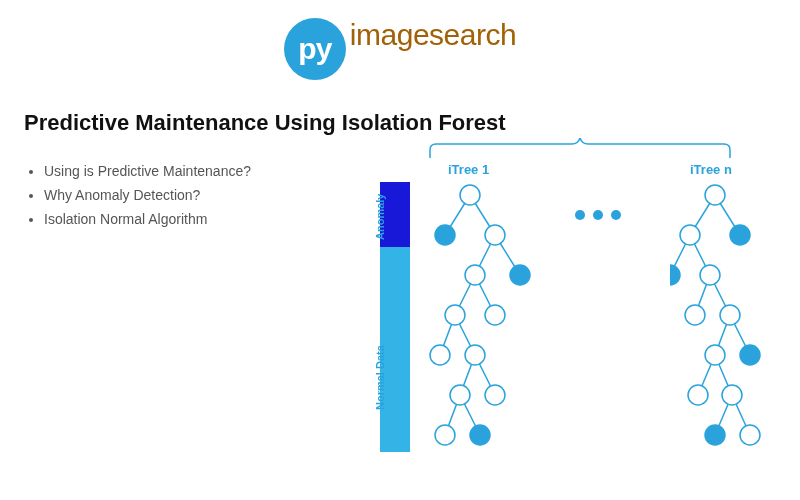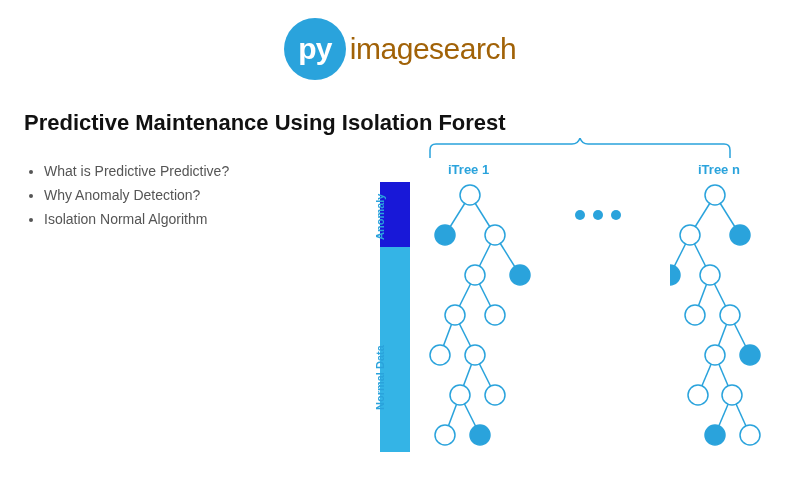--- a/index.html
+++ b/index.html
@@ -6,21 +6,20 @@
   body {
     width: 800px;
     height: 500px;
     background: #fff;
     font-family: Arial, Helvetica, sans-serif;
     position: relative;
     overflow: hidden;
   }
   .logo {
     display: flex;
-    align-items: center;
     justify-content: center;
     margin-top: 18px;
     gap: 4px;
   }
   .logo-circle {
     width: 62px;
     height: 62px;
     border-radius: 50%;
     background: #2aa3dc;
     display: flex;
@@ -77,21 +76,21 @@
   }
   .bracket svg { display: block; }
   .tree-label {
     position: absolute;
     color: #2aa3dc;
     font-size: 13px;
     font-weight: 700;
     top: 42px;
   }
   .tree-label.l1 { left: 58px; }
-  .tree-label.l2 { left: 308px; }
+  .tree-label.l2 { left: 300px; }
   .dots {
     position: absolute;
     top: 90px;
     left: 185px;
     display: flex;
     gap: 8px;
   }
   .dots span {
     width: 10px; height: 10px; border-radius: 50%; background: #2aa3dc;
   }
@@ -134,21 +133,21 @@
 <div class="logo">
   <div class="logo-circle">
     <span>py</span>
   </div>
   <span class="logo-text">imagesearch</span>
 </div>
 
 <h1 class="title">Predictive Maintenance Using Isolation Forest</h1>
 
 <ul class="bullets">
-  <li>What is Predictive Predictive?</li>
+  <li>Using is Predictive Maintenance?</li>
   <li>Why Anomaly Detection?</li>
   <li>Isolation Normal Algorithm</li>
 </ul>
 
 <div class="diagram">
 
   <div class="bracket">
     <svg width="320" height="22" viewBox="0 0 320 22">
       <path d="M 10 20 L 10 12 Q 10 6 16 6 L 152 6 Q 158 6 160 0 Q 162 6 168 6 L 304 6 Q 310 6 310 12 L 310 20" fill="none" stroke="#2aa3dc" stroke-width="1.5"></path>
     </svg>

